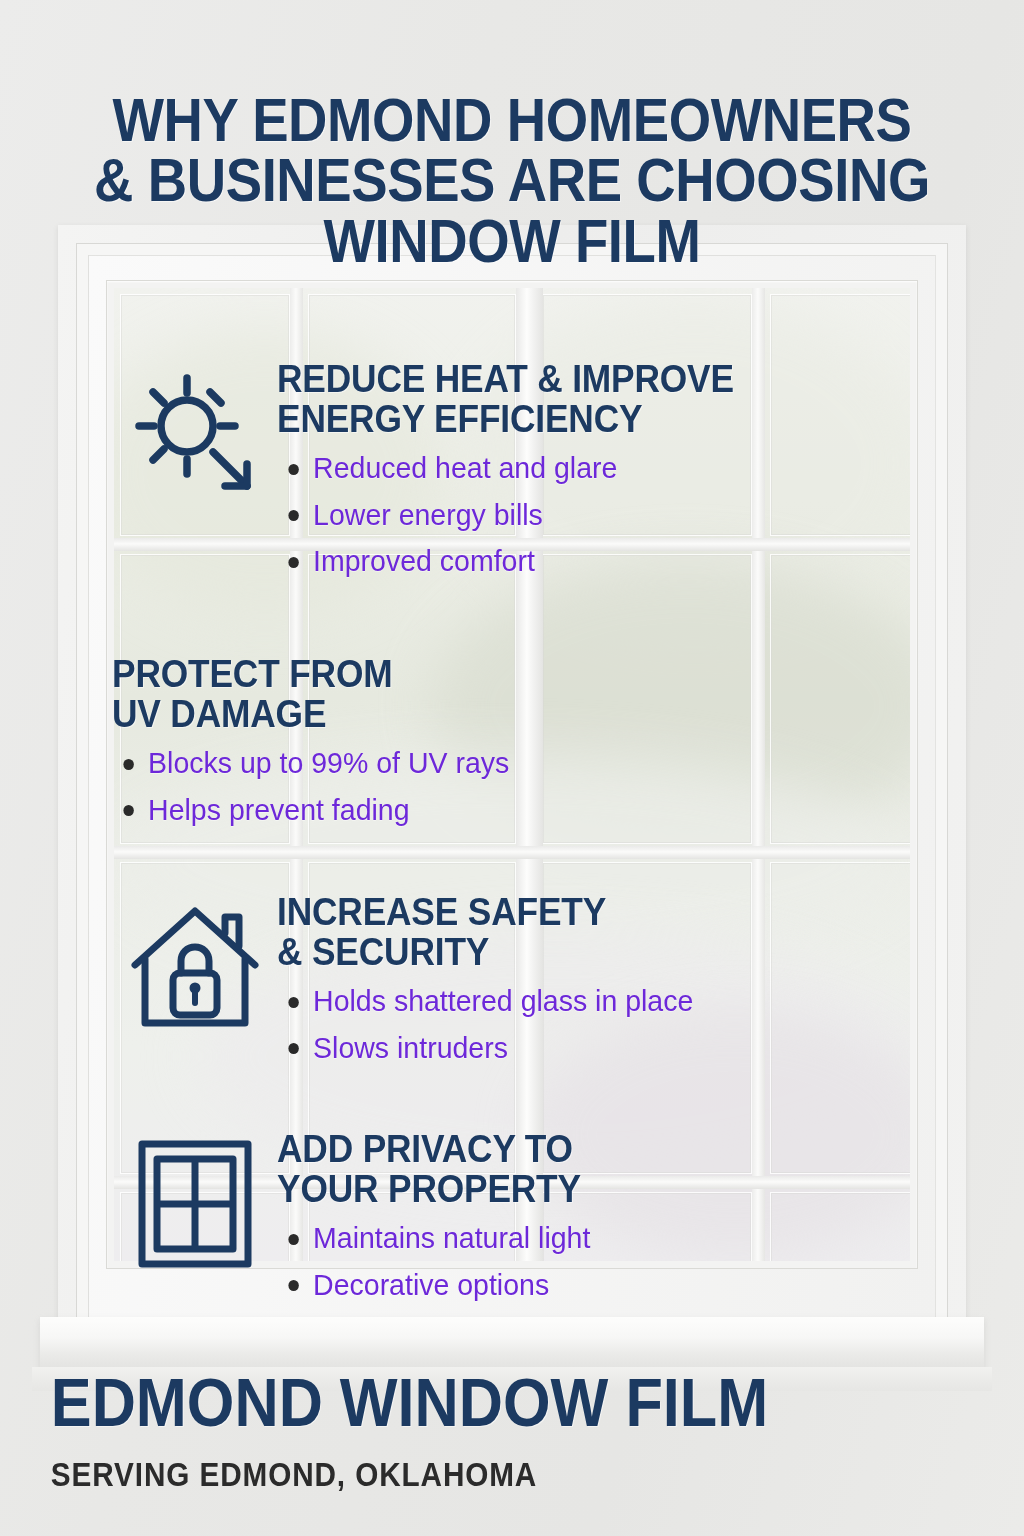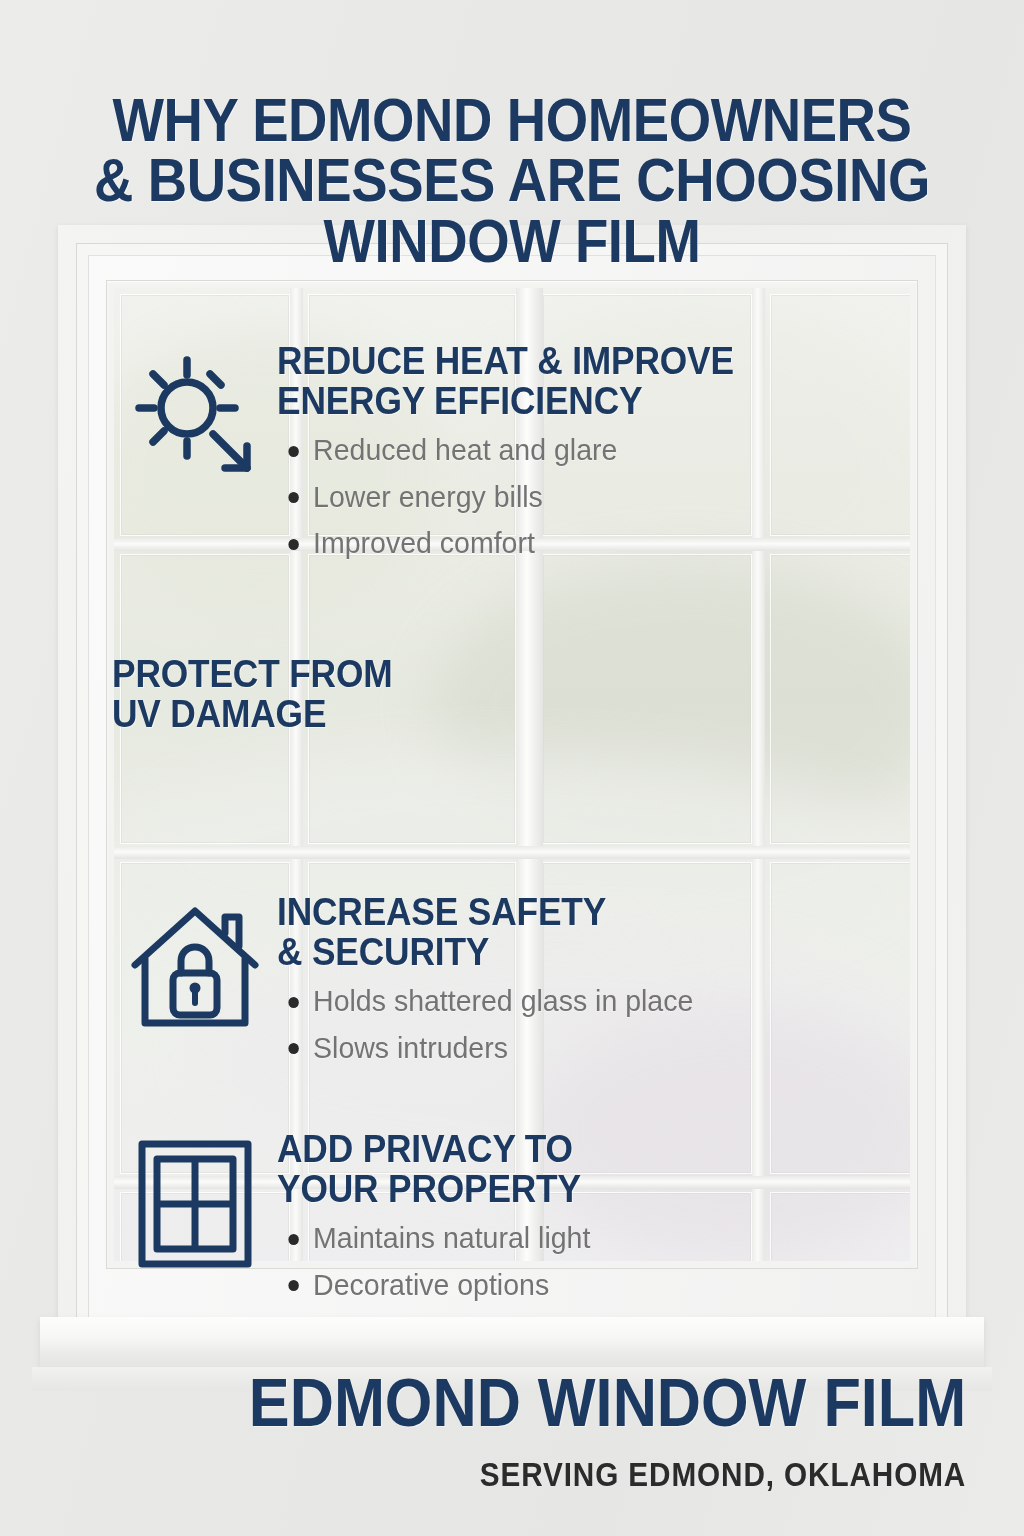--- a/index.html
+++ b/index.html
@@ -114,44 +114,44 @@
     line-height:1.04;
     letter-spacing:-0.2px;
     transform-origin:left center;
     transform:scaleX(.93);
     text-shadow:1px 1px 0 rgba(255,255,255,.5);
     margin-bottom:6px;
   }
   .bhead span{display:block;}
   ul.blist{
     margin:0;padding:0;list-style:none;
-    color:#737373;
+    color:#6d28d9;
     font-size:30px;
     line-height:1.55;
   }
   ul.blist li{
     position:relative;padding-left:38px;
     transform-origin:left center;
     transform:scaleX(.95);
     text-shadow:0 1px 0 rgba(255,255,255,.45);
   }
   ul.blist li::before{
     content:"";position:absolute;left:12px;top:.62em;
     width:11px;height:11px;border-radius:50%;background:#2a2a2a;
   }
 
   
-  #block-heat    {left:112px;top:342px;width:800px;justify-content:space-between;}
+  #block-heat    {left:112px;top:360px;width:800px;justify-content:space-between;}
   #block-uv      {left:112px;top:655px;width:800px;}
   #block-safety  {left:112px;top:893px;width:800px;}
   #block-privacy {left:112px;top:1130px;width:800px;}
 
   
   .footer{
-    position:absolute;left:0;right:7px;top:1368px;text-align:right;z-index:7;
+    position:absolute;left:0;right:7px;top:1368px;text-align:left;z-index:7;
   }
   .brand{
     color:#1c3a61;font-weight:bold;font-size:68px;line-height:1;
     letter-spacing:0px;transform:scaleX(.9);
     text-shadow:1px 1px 0 rgba(255,255,255,.5);
   }
   .tagline{
     margin-top:20px;color:#2b2b2b;font-weight:bold;font-size:33px;
     letter-spacing:1px;transform:scaleX(.9);
   }
@@ -247,20 +247,24 @@
       </ul>
     </div>
   </div>
 
   <div class="block" id="block-uv">
     <div class="text-col">
       <div class="bhead">
         <span>PROTECT FROM</span>
         <span>UV DAMAGE</span>
       </div>
+      <ul class="blist">
+        <li>Blocks up to 99% of UV rays</li>
+        <li>Helps prevent fading</li>
+      </ul>
     </div>
   </div>
 
   <div class="block" id="block-privacy">
     <div class="icon-col">
       <span>
         <svg width="118" height="132" viewBox="0 0 118 132" fill="none" stroke="#1c3a61" stroke-width="7" stroke-linejoin="round">
           <rect x="6" y="6" width="106" height="120"></rect>
           <rect x="21" y="21" width="76" height="90"></rect>
           <line x1="59" y1="21" x2="59" y2="111"></line>

